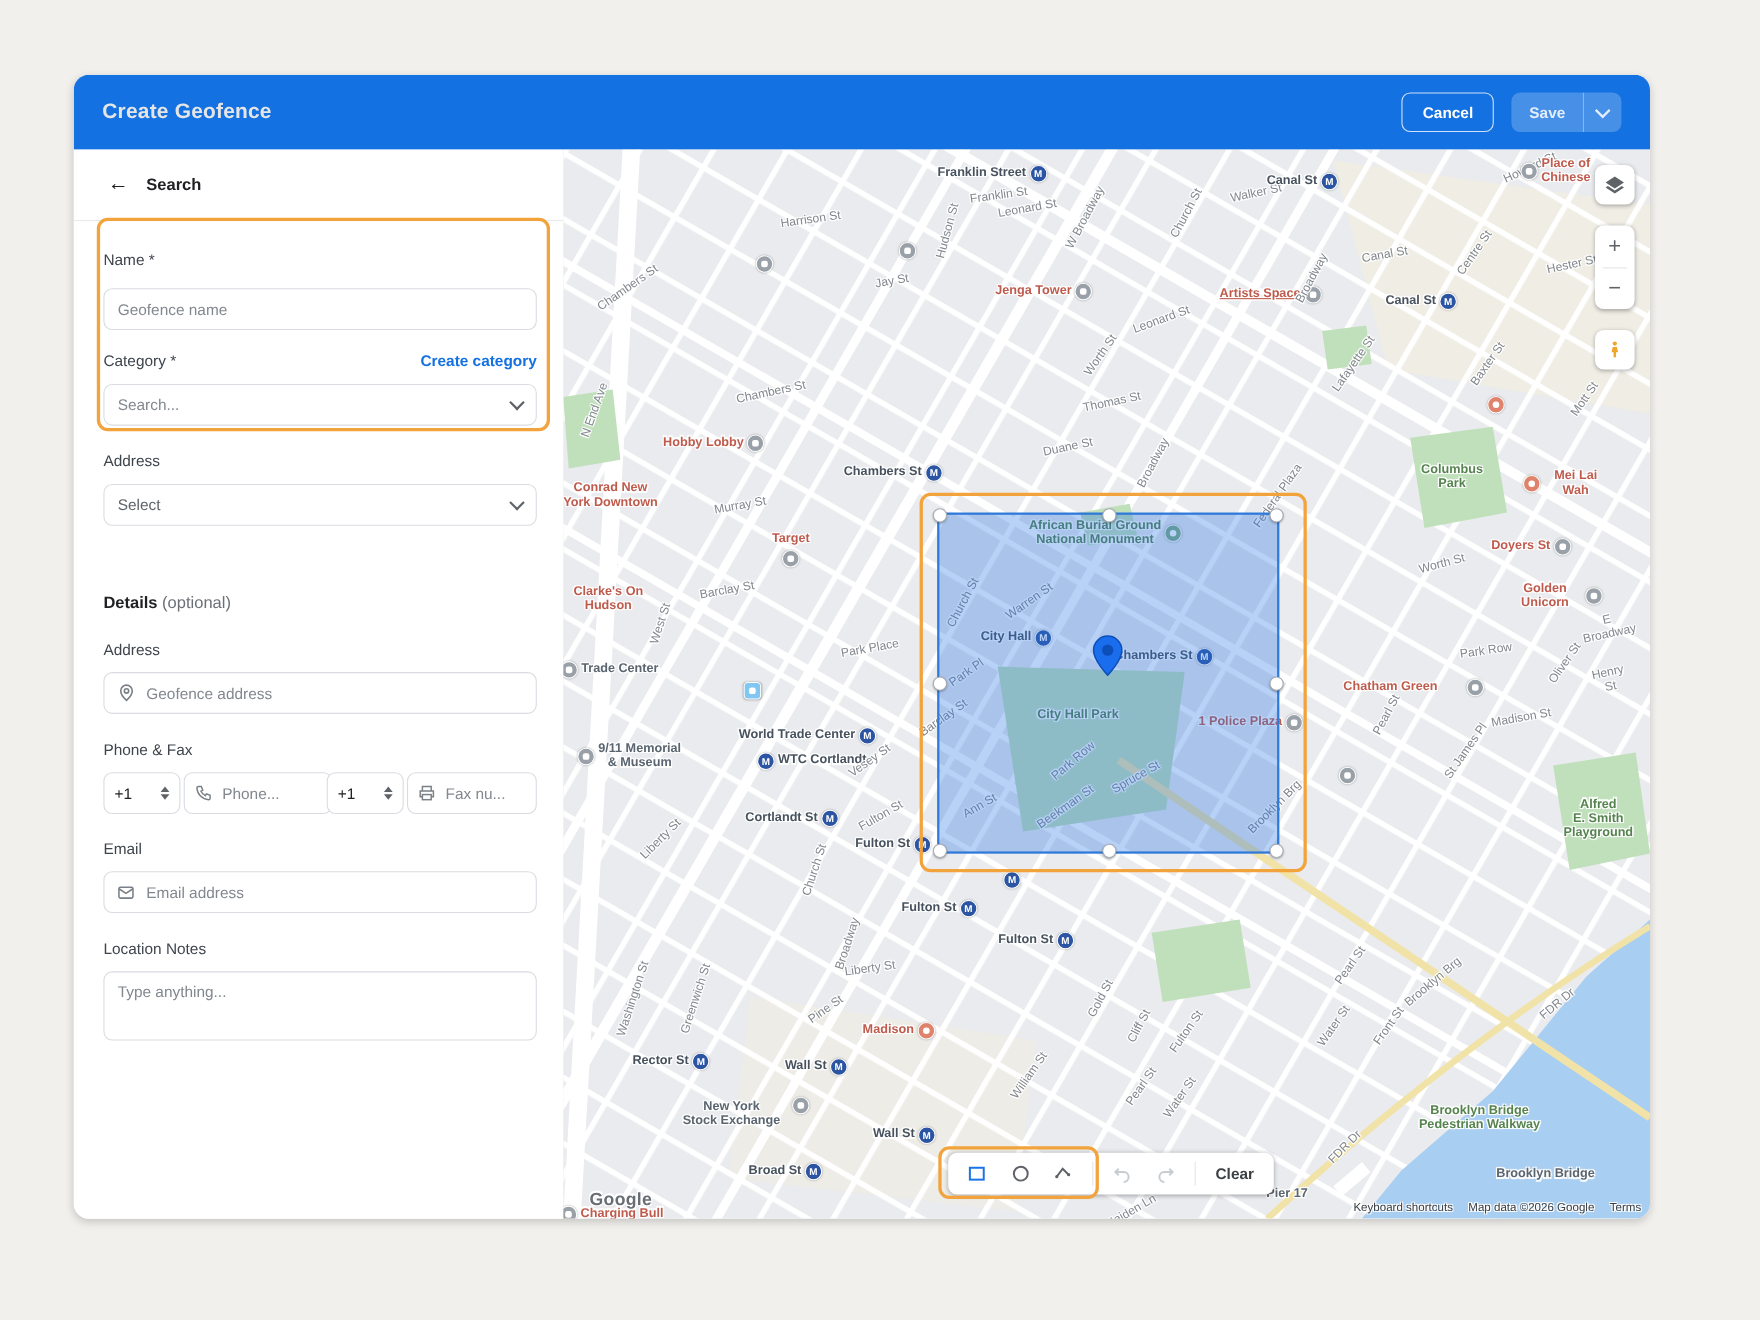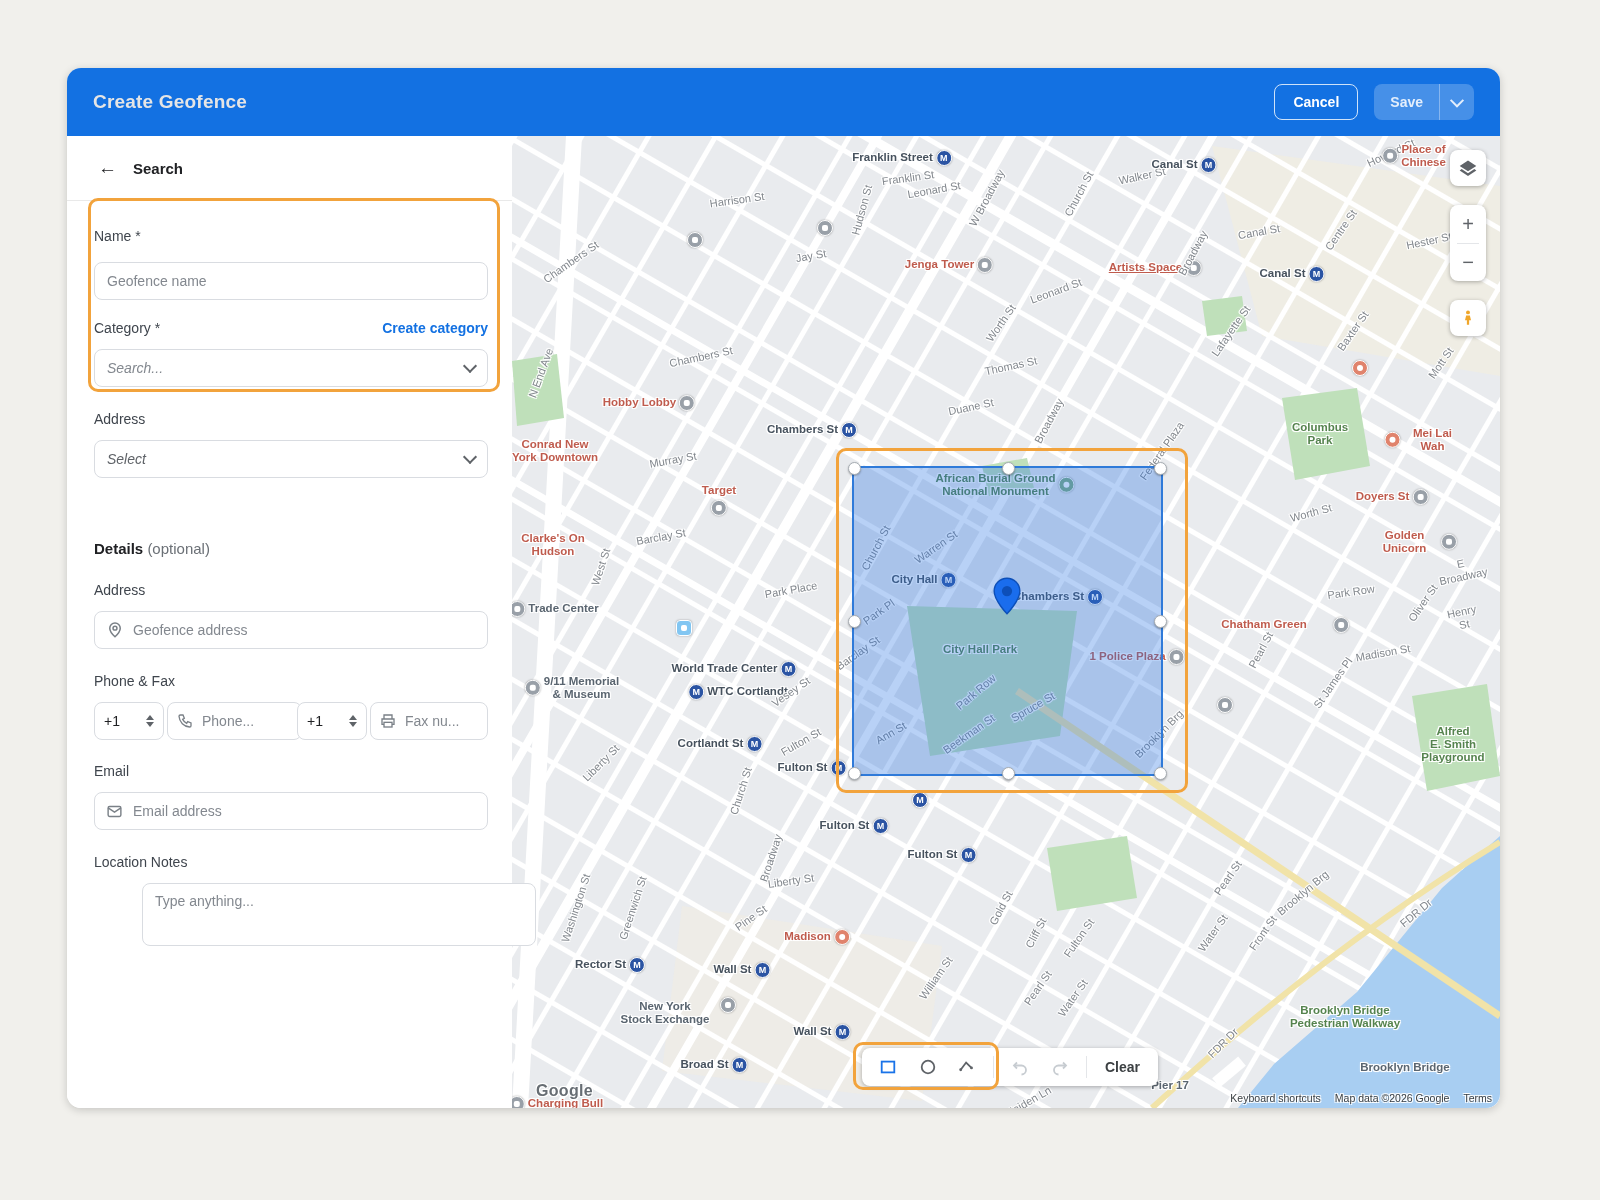--- a/index.html
+++ b/index.html
@@ -24,32 +24,32 @@
   .back-arrow{margin-left:31px;font-size:19px;color:#202124;}
   .back-label{margin-left:16px;font-size:15px;font-weight:700;color:#202124;}
   .ring{position:absolute;border:3px solid var(--accent,#F2A33C);border-radius:10px;pointer-events:none;box-sizing:border-box;}
   .ring1{left:21px;top:62px;width:412px;height:194px;z-index:4;}
   .fld-label{position:absolute;left:27px;font-size:14px;color:#3f454d;}
   .inp{position:absolute;left:27px;width:394px;height:38px;border:1px solid #d9dce1;border-radius:8px;box-sizing:border-box;font-size:14px;font-family:inherit;color:#202124;padding:0 12px;background:#fff;}
   .inp::placeholder,.ta::placeholder{color:#83888f;opacity:1;}
   .inp.with-ic{padding-left:38px;}
   .fld-ic{position:absolute;left:39px;width:18px;height:18px;z-index:2;color:#7a8087;pointer-events:none;}
   .sel{position:absolute;left:27px;width:394px;height:38px;border:1px solid #d9dce1;border-radius:8px;box-sizing:border-box;display:flex;align-items:center;padding:0 12px;font-size:14px;color:#83888f;background:#fff;cursor:pointer;}
-  .sel .sel-val{flex:1;font-style:italic;}
+  .sel .sel-val{flex:1;}
   .sel .chev{width:8px;height:8px;border-right:2px solid #5f6368;border-bottom:2px solid #5f6368;transform:rotate(45deg);margin-top:-4px;}
   .link{position:absolute;right:24px;font-size:14px;font-weight:600;color:var(--link-blue,#1371e2);cursor:pointer;}
   .h-details{position:absolute;left:27px;font-size:15px;color:#202124;}
   .h-details b{font-weight:700;}
   .h-details span{color:#6b7076;font-weight:400;}
   .cc{position:absolute;height:38px;border:1px solid #d9dce1;border-radius:8px;box-sizing:border-box;display:flex;align-items:center;justify-content:space-between;padding:0 9px;font-size:14px;color:#202124;cursor:pointer;background:#fff;}
   .cc .updown{display:flex;flex-direction:column;gap:2px;}
   .cc .tri-up{width:0;height:0;border-left:4px solid transparent;border-right:4px solid transparent;border-bottom:5px solid #5f6368;}
   .cc .tri-dn{width:0;height:0;border-left:4px solid transparent;border-right:4px solid transparent;border-top:5px solid #5f6368;}
   .mini{padding-left:34px !important;}
-  .ta{position:absolute;left:27px;width:394px;height:63px;border:1px solid #d9dce1;border-radius:8px;box-sizing:border-box;font-size:14px;font-family:inherit;color:#202124;padding:9px 12px;resize:none;margin-left:48px;}
+  .ta{position:absolute;left:27px;width:394px;height:63px;border:1px solid #d9dce1;border-radius:8px;box-sizing:border-box;font-size:14px;font-family:inherit;color:#202124;padding:9px 12px;resize:none;}
   
   .streets{position:absolute;left:0;top:0;z-index:0;}
   .labels{position:absolute;left:0;top:0;width:988px;height:972px;z-index:1;}
   .mlabel{position:absolute;display:flex;align-items:center;gap:3px;white-space:pre-line;text-align:center;pointer-events:none;line-height:1.15;}
   .mlabel .mtext{text-shadow:-1px -1px 0 #fff,1px -1px 0 #fff,-1px 1px 0 #fff,1px 1px 0 #fff,0 0 3px #fff;}
   .st{font-size:11px;color:#82878d;}
   .tr{font-size:11.5px;color:#47525e;font-weight:600;}
   .lm{font-size:11.5px;color:#5a6570;font-weight:600;}
   .poi{font-size:11.5px;color:#bf5b4d;font-weight:600;}
   .pk{font-size:11.5px;color:#55834e;font-weight:600;}

